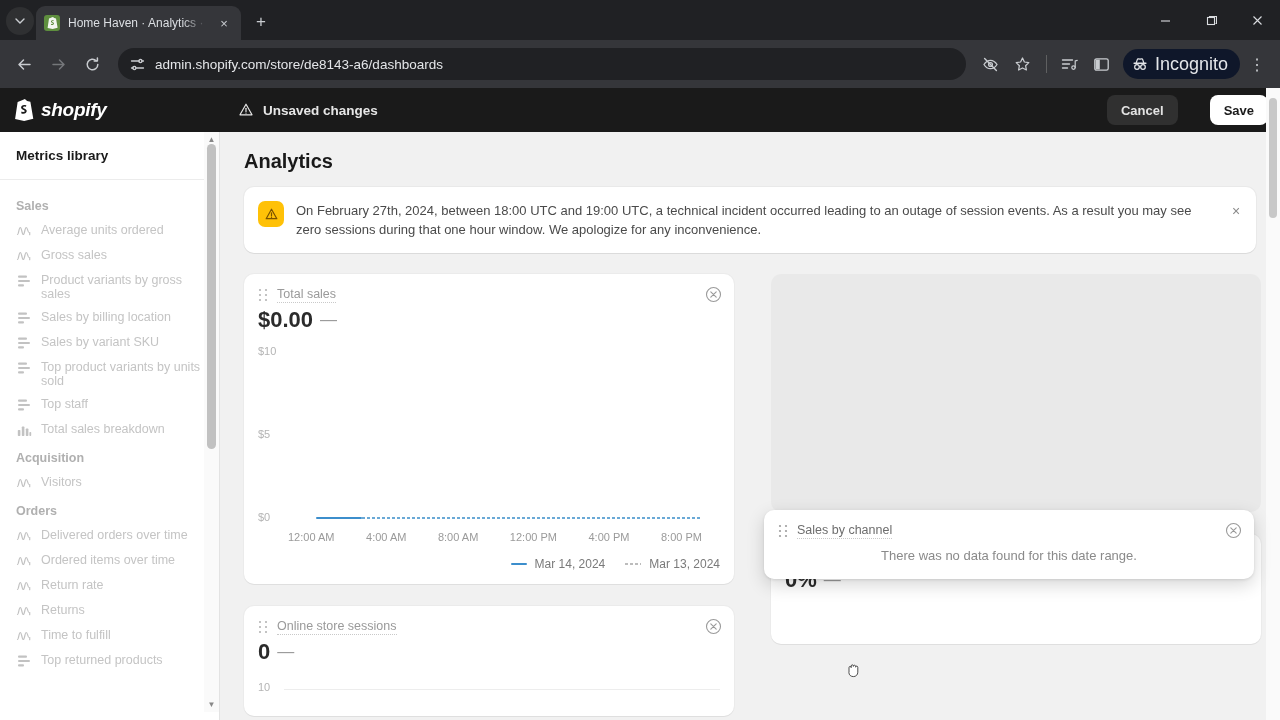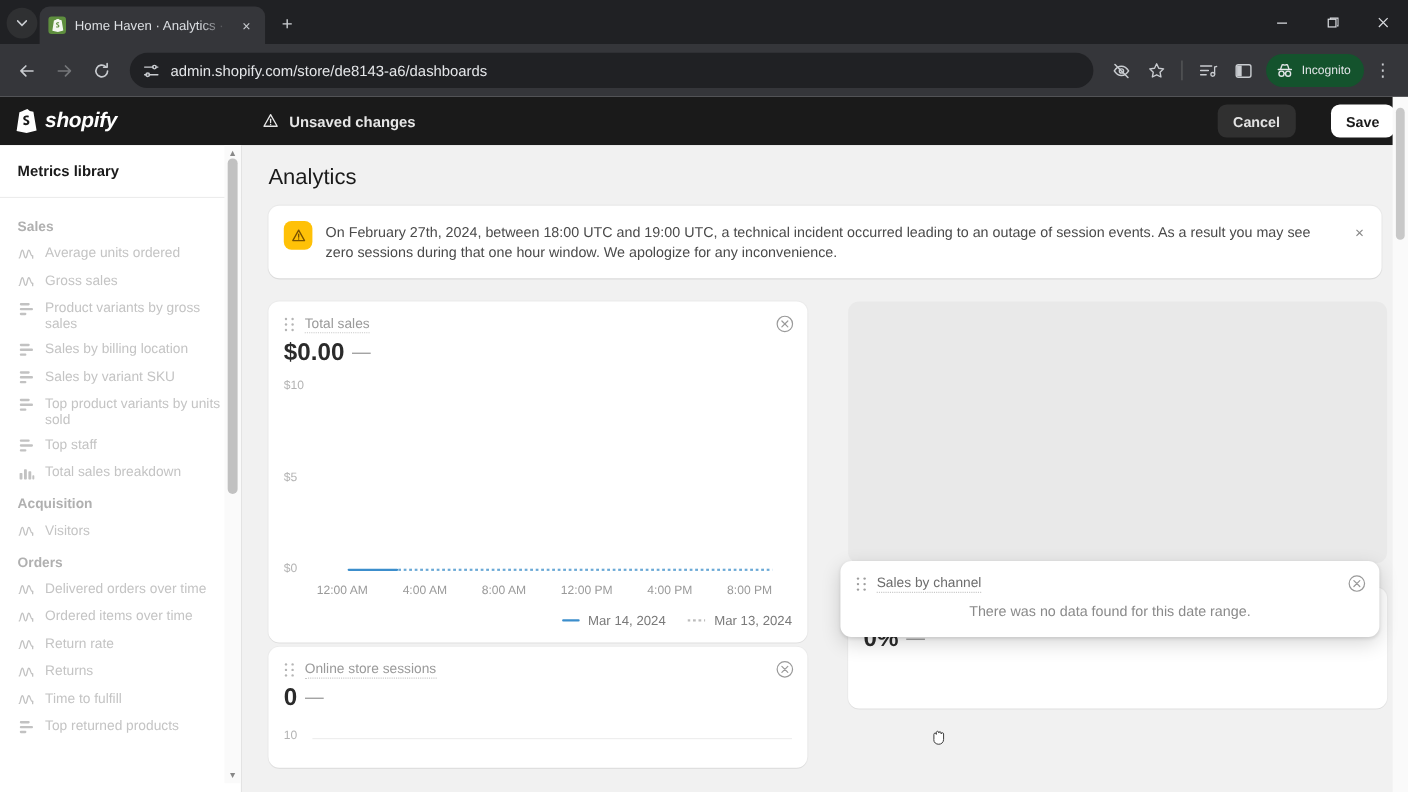--- a/index.html
+++ b/index.html
@@ -73,23 +73,23 @@
     flex: 1; height: 32px; background: #202124; border-radius: 16px;
     display: flex; align-items: center; padding: 0 12px; gap: 10px;
     margin: 0 8px;
   }
   .omnibox .url { color: #e4e6e9; font-size: 13.5px; white-space:nowrap; overflow:hidden; }
   .tb-icon {
     width: 30px; height: 30px; display:flex; align-items:center; justify-content:center;
     color:#c9ccd0; flex:none;
   }
   .incognito-pill {
-    height: 30px; background: #14532d; border-radius: 15px;
+    height: 30px; background: #0f172a; border-radius: 15px;
     display: flex; align-items: center; gap: 7px; padding: 0 12px 0 9px;
-    color: #e4e6e9; font-size: 11px; margin-left: 4px; flex:none;
+    color: #e4e6e9; font-size: 18px; margin-left: 4px; flex:none;
   }
   .tb-sep { width:1px; height:18px; background:#5f6061; margin:0 6px; }
 
   
   .app {
     position: absolute; top: 88px; left: 0;
     width: 1280px; height: 632px; overflow: hidden; background: #f1f1f1;
   }
   .topbar {
     height: 44px; background: #1a1a1a;
@@ -143,21 +143,21 @@
     background:#fafafa;
   }
   .sb-arrow { position:absolute; left:0; width:15px; height:15px; display:flex; align-items:center; justify-content:center; color:#888; font-size:8px; }
   .sb-thumb {
     position:absolute; left:3px; top: 12px; width:9px; height: 305px;
     background:#c1c1c1; border-radius:5px;
   }
 
   
   .main { flex:1; position:relative; overflow:hidden; background:#f1f1f1; padding: 0 24px; }
-  .page-title { font-size:20px; font-weight:400; color:#1a1a1a; padding: 18px 0 14px 0; }
+  .page-title { font-size:20px; font-weight:700; color:#1a1a1a; padding: 18px 0 14px 0; }
 
   .banner {
     background:#fff; border-radius: 10px; padding: 14px 14px 14px 14px;
     display:flex; gap: 12px; align-items:flex-start;
     box-shadow: 0 1px 0 rgba(0,0,0,0.06), 0 0 0 1px rgba(0,0,0,0.03);
     position: relative;
   }
   .banner-icon {
     width: 26px; height:26px; border-radius:7px; background:#ffc107;
     display:flex; align-items:center; justify-content:center; flex:none;
@@ -584,21 +584,21 @@
                   <span class="leg-solid"></span>
                   <span>Mar 14, 2024</span>
                 </span>
                 <span class="legend-item">
                   <span class="leg-dotted"></span>
                   <span>Mar 13, 2024</span>
                 </span>
               </div>
             </div>
 
-            <div class="card" style="margin-top:4px; height:110px; overflow:hidden">
+            <div class="card" style="margin-top:22px; height:110px; overflow:hidden">
               <div class="card-head">
                 <span class="drag-dots">
                   <svg width="10" height="14" viewBox="0 0 10 14">
                       <circle cx="2" cy="2" r="1.1" fill="#b5b5b5"></circle>
                       <circle cx="8" cy="2" r="1.1" fill="#b5b5b5"></circle>
                       <circle cx="2" cy="7" r="1.1" fill="#b5b5b5"></circle>
                       <circle cx="8" cy="7" r="1.1" fill="#b5b5b5"></circle>
                       <circle cx="2" cy="12" r="1.1" fill="#b5b5b5"></circle>
                       <circle cx="8" cy="12" r="1.1" fill="#b5b5b5"></circle>
                     </svg>

